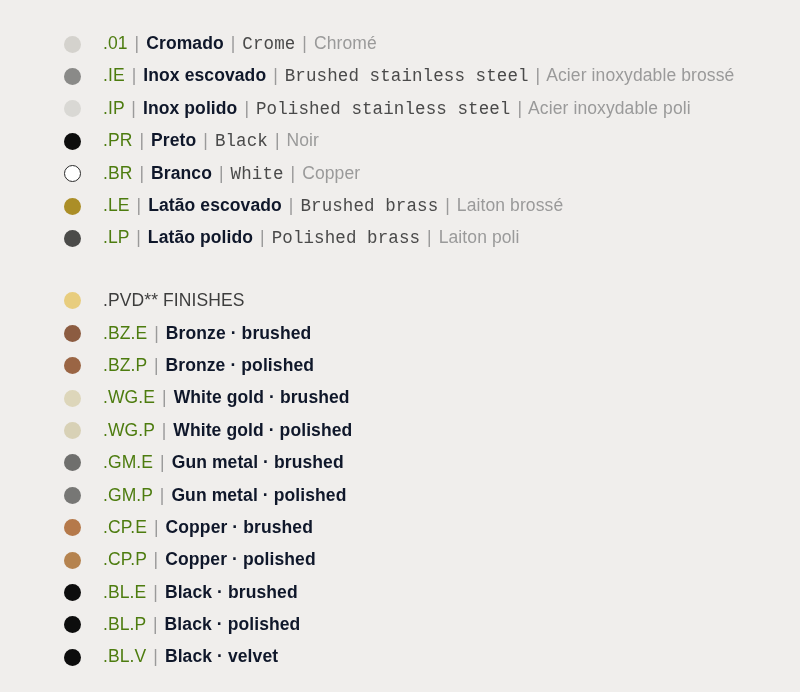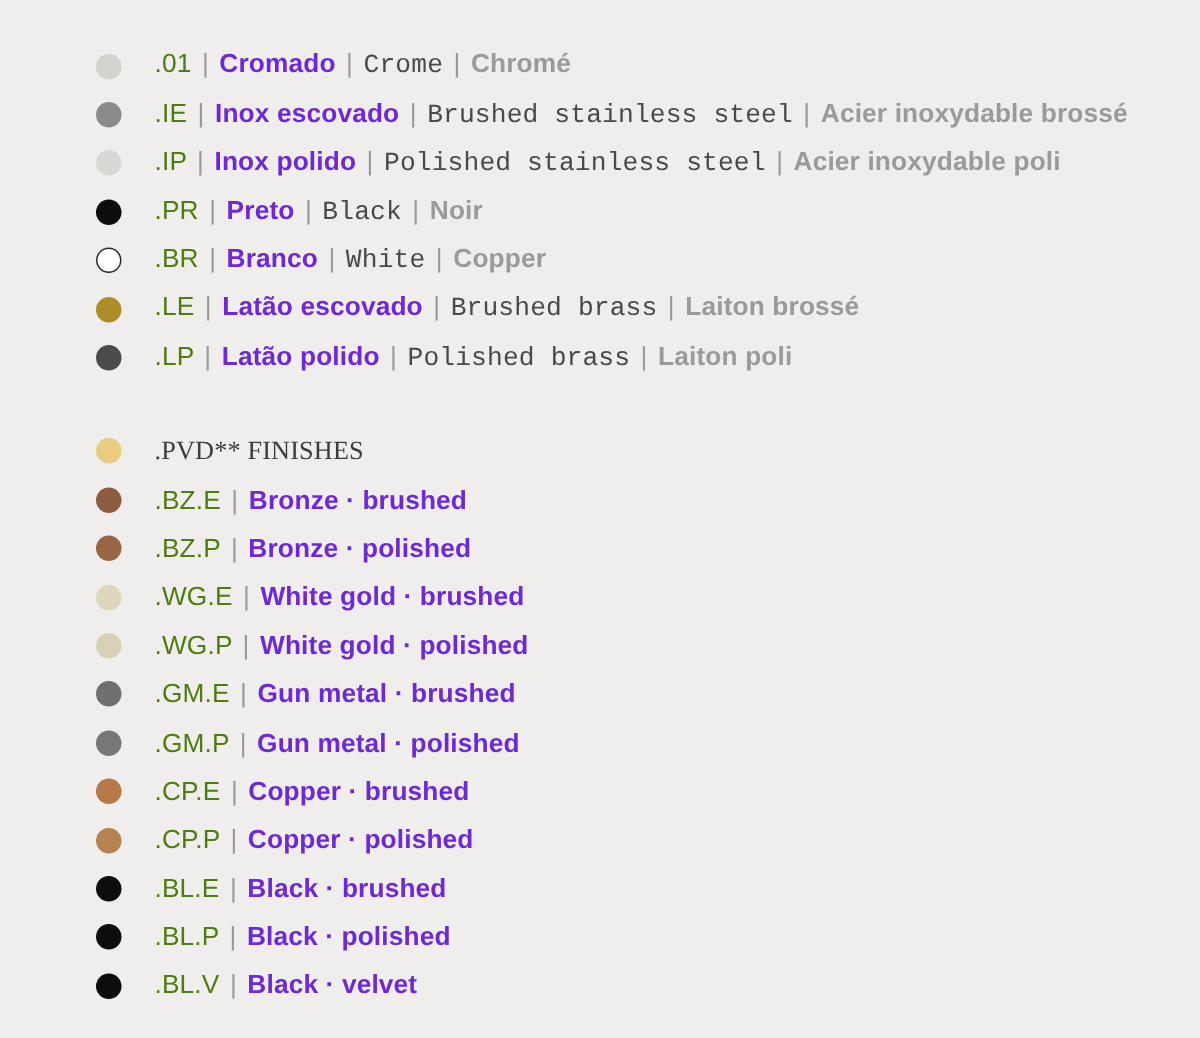--- a/index.html
+++ b/index.html
@@ -55,36 +55,35 @@
     color: #4d7c0f;
     font-weight: 400;
   }
   .label .sep {
     color: #9a9a9a;
     font-weight: 400;
     padding: 0 2px;
   }
   .label .pt {
     font-weight: 700;
-    color: #6d28d9;
+    color: #0f172a;
     text-align: right;
   }
   .label .en {
     font-weight: 400;
     color: #4a4a4a;
     font-family: Liberation Mono, monospace;
   }
   .label .fr {
-    font-weight: 700;
+    font-weight: 400;
     color: #9a9a9a;
   }
   .label .heading {
     font-weight: 400;
     color: #3d3d3d;
-    font-family: Liberation Serif, serif;
   }
 </style>
 </head>
 <body style="background: rgb(240, 238, 236);">
 
 <div class="sheet">
   <div class="group" id="group-0">
       <div class="row">
         <span class="swatch" style="background: rgb(212, 210, 205);"></span>
         <span class="label"><span class="code">.01</span> <span class="sep">|</span> <span class="pt">Cromado</span> <span class="sep">|</span> <span class="en">Crome</span> <span class="sep">|</span> <span class="fr">Chromé</span></span>

